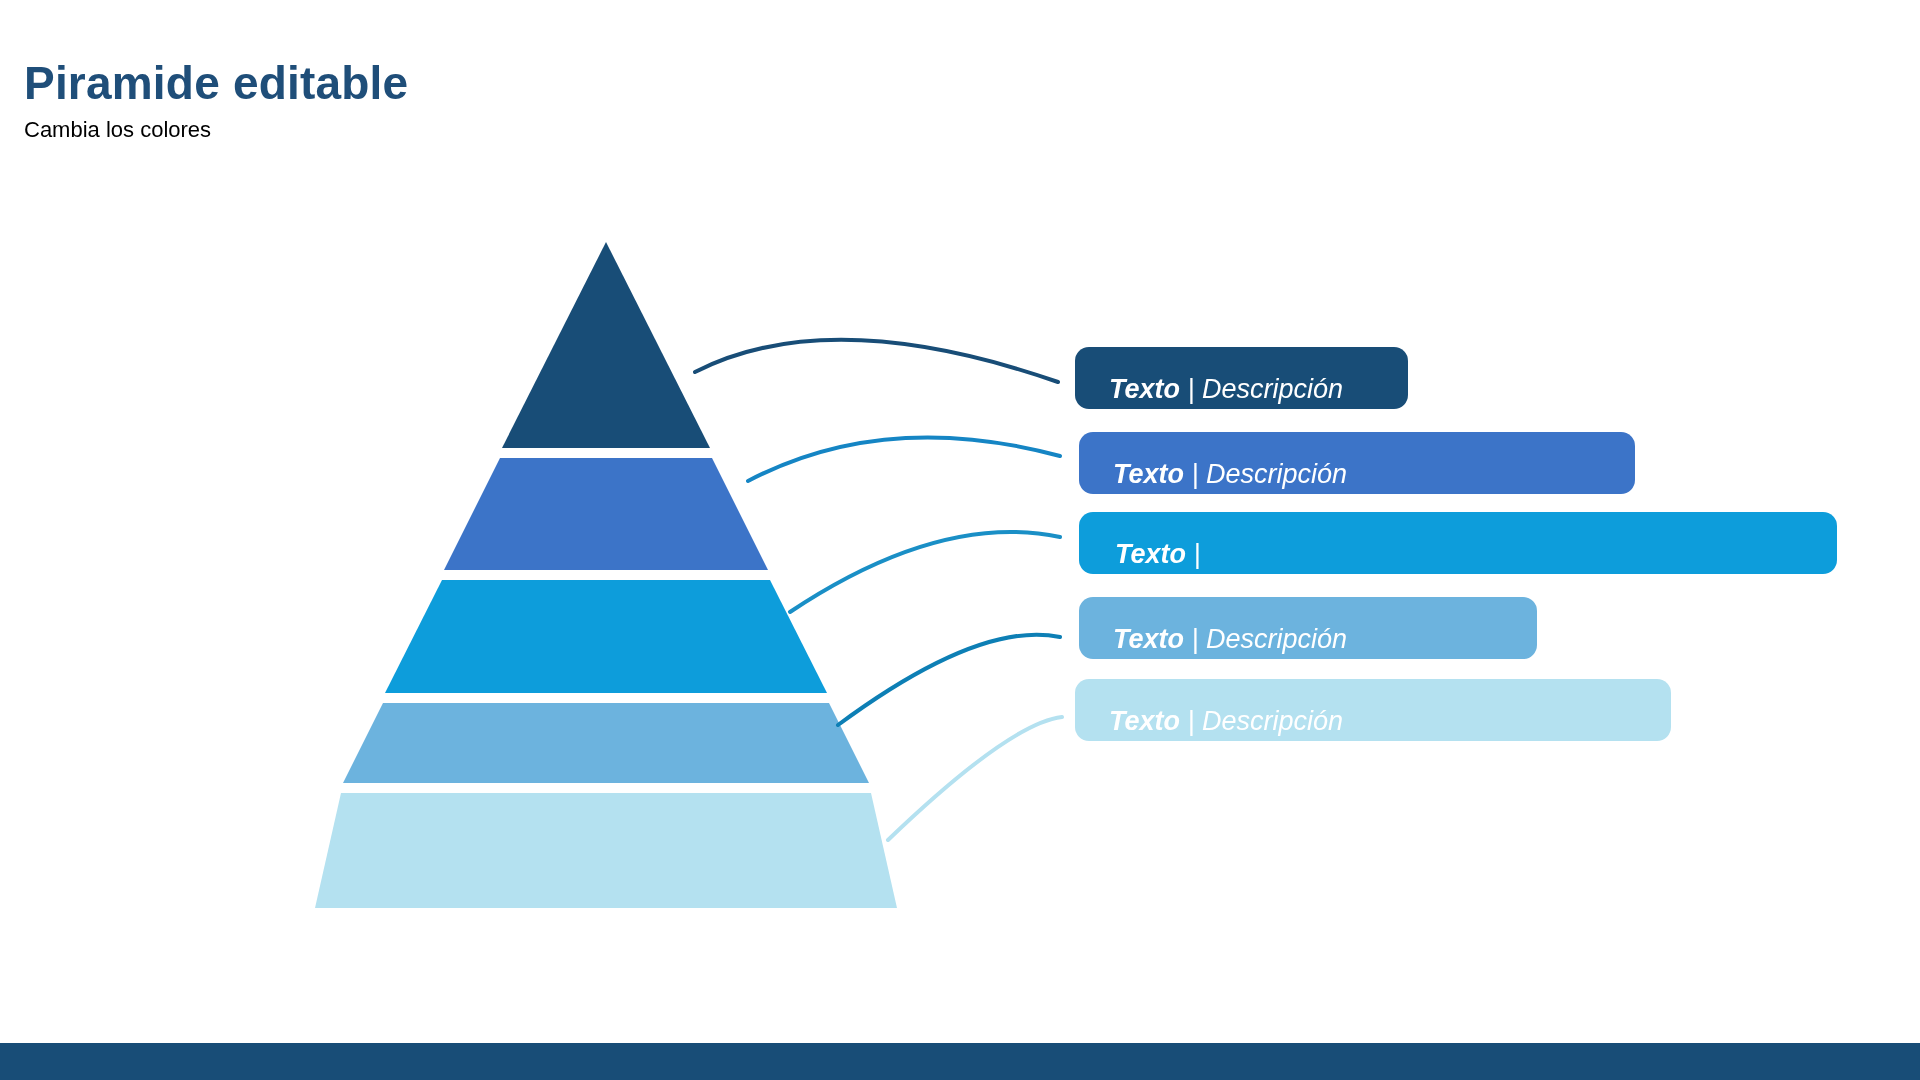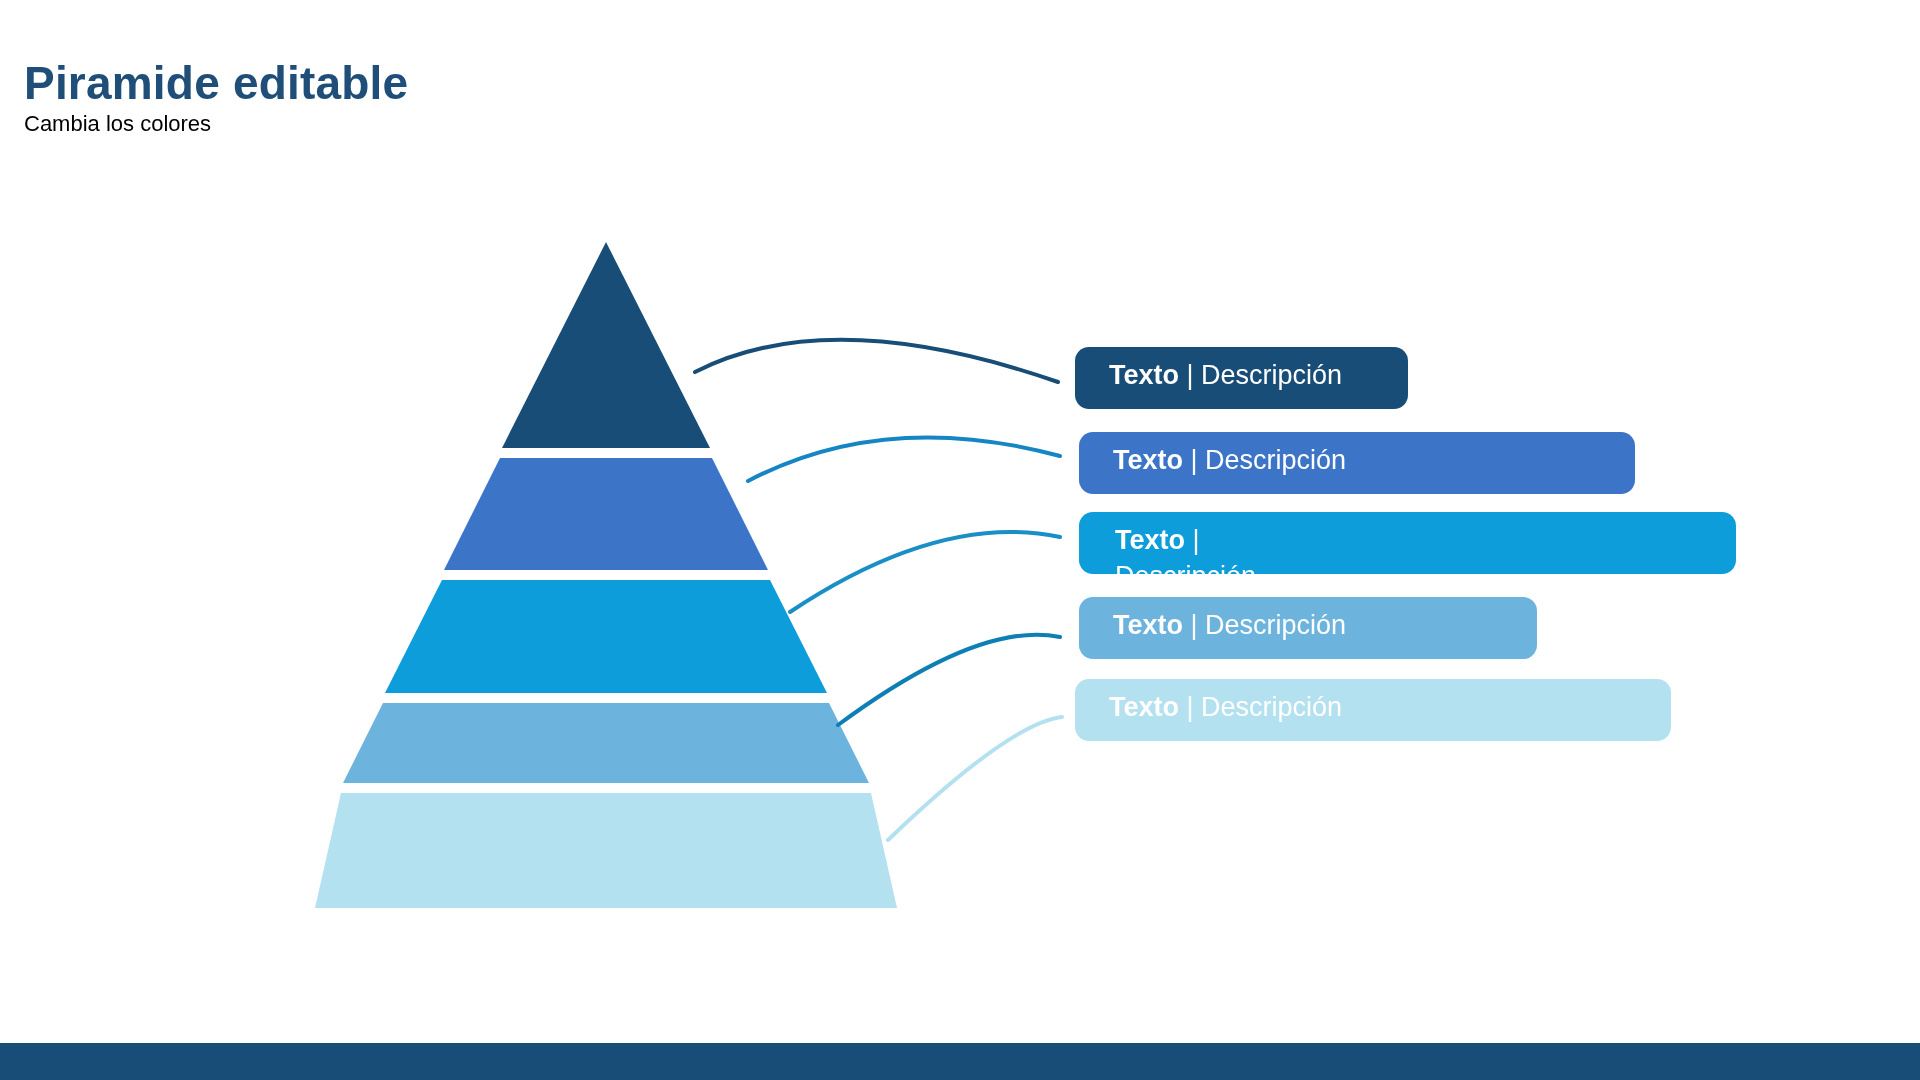--- a/index.html
+++ b/index.html
@@ -28,20 +28,21 @@
     font-weight: 700;
     color: #1f4e79;
     letter-spacing: 0.2px;
     white-space: nowrap;
   }
   #page-subtitle {
     font-size: 22px;
     line-height: 28px;
     font-weight: 400;
     color: #000000;
+    margin-top: 6px;
     white-space: nowrap;
   }
 
   
   #pyramid-diagram {
     position: absolute;
     left: 0;
     top: 0;
     width: 1920px;
     height: 1045px;
@@ -50,33 +51,34 @@
     position: absolute;
     left: 0;
     top: 0;
   }
 
   
   .label-box {
     position: absolute;
     border-radius: 14px;
     box-sizing: border-box;
-    padding: 10px 18px 10px 34px;
+    padding: 24px 18px 10px 34px;
     color: #ffffff;
     font-size: 27px;
     line-height: 36px;
     display: block;
+    font-style: italic;
   }
   .label-box .lbl-strong { font-weight: bold; }
   .label-box .lbl-sep    { font-weight: 400; }
   .label-box .lbl-desc   { font-weight: 400; }
 
   #label-box-1 { left: 1075px; top: 347px; width: 333px;  height: 62px; background: #184d77; }
   #label-box-2 { left: 1079px; top: 432px; width: 556px;  height: 62px; background: #3c74c8; }
-  #label-box-3 { left: 1079px; top: 512px; width: 657px;  height: 62px; background: #0d9ddb; padding-left: 36px; }
+  #label-box-3 { left: 1079px; top: 512px; width: 758px;  height: 62px; background: #0d9ddb; padding-left: 36px; }
   #label-box-4 { left: 1079px; top: 597px; width: 458px;  height: 62px; background: #6cb3de; }
   #label-box-5 { left: 1075px; top: 679px; width: 596px;  height: 62px; background: #b4e1f0; }
 
   #label-box-3 .lbl-desc { font-weight: 400; }
 
   
   #footer-bar {
     position: absolute;
     left: 0;
     bottom: 0;

